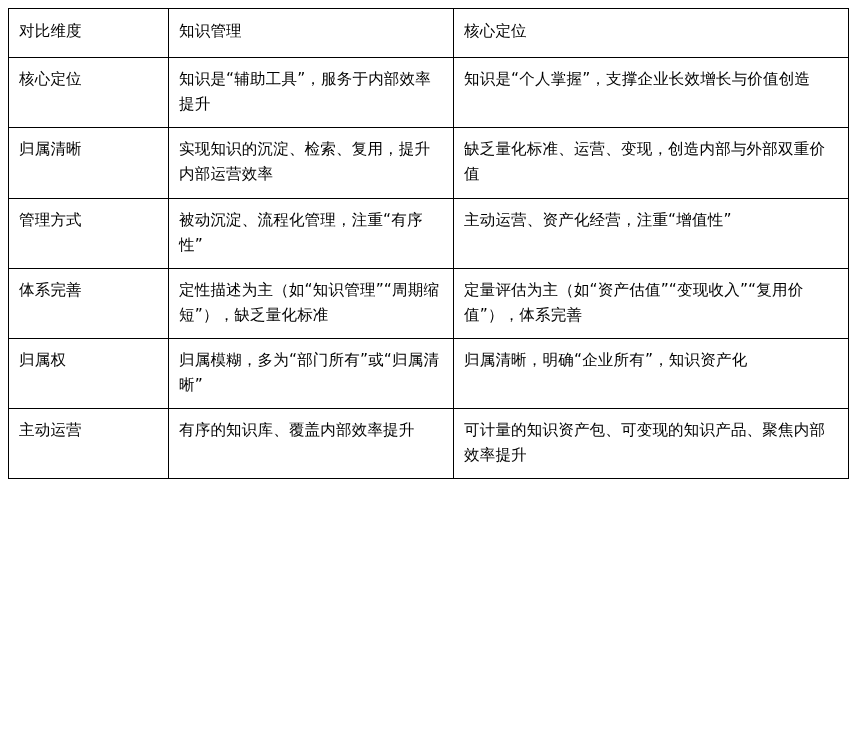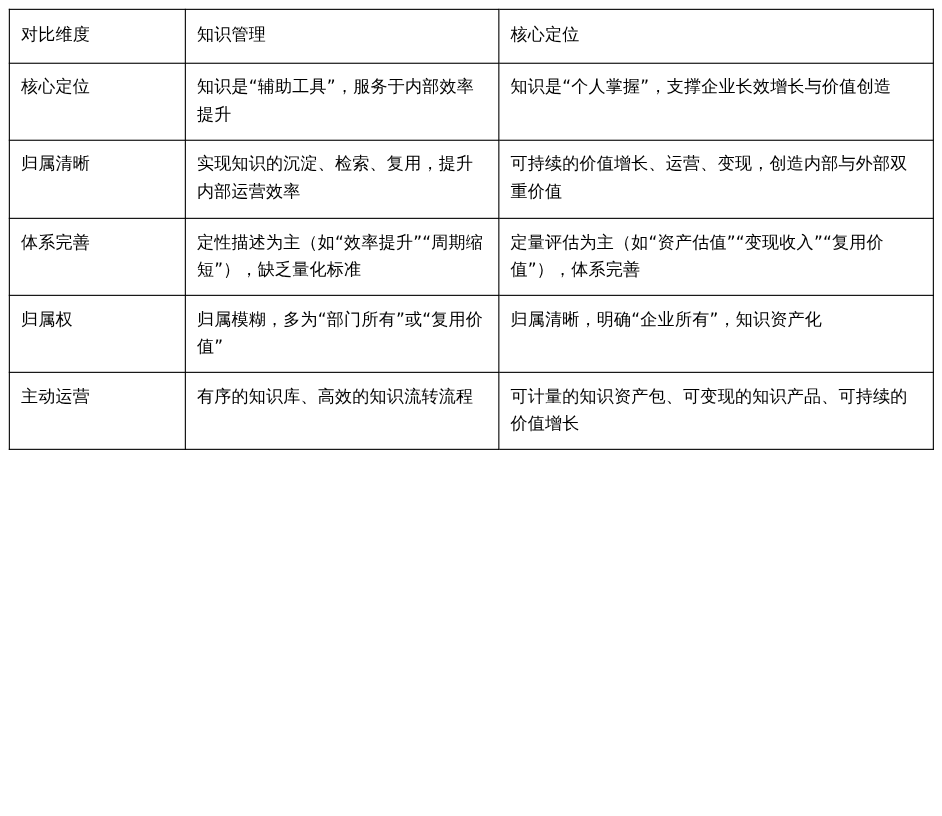--- a/index.html
+++ b/index.html
@@ -83,56 +83,67 @@
       </tr>
 
       <tr>
         <td class="dim-cell">
             <span class="cell-text">归属清晰</span>
           </td>
         <td>
             <span class="cell-text">实现知识的沉淀、检索、复用，提升内部运营效率</span>
           </td>
         <td>
-            <span class="cell-text">可持续的价值增长、运营、变现，创造内部与外部双重价值</span>
+            <span class="cell-text">缺乏量化标准、运营、变现，创造内部与外部双重价值</span>
           </td>
       </tr>
 
 
+      <tr>
+        <td class="dim-cell">
+            <span class="cell-text">管理方式</span>
+          </td>
+        <td>
+            <span class="cell-text">被动沉淀、流程化管理，注重“有序性”</span>
+          </td>
+        <td>
+            <span class="cell-text">主动运营、资产化经营，注重“增值性”</span>
+          </td>
+      </tr>
 
       <tr>
         <td class="dim-cell">
             <span class="cell-text">体系完善</span>
           </td>
         <td>
-            <span class="cell-text">定性描述为主（如“效率提升”“周期缩短”），缺乏量化标准</span>
+            <span class="cell-text">定性描述为主（如“知识管理”“周期缩短”），缺乏量化标准</span>
           </td>
         <td>
             <span class="cell-text">定量评估为主（如“资产估值”“变现收入”“复用价值”），体系完善</span>
           </td>
       </tr>
 
       <tr>
         <td class="dim-cell">
             <span class="cell-text">归属权</span>
           </td>
         <td>
-            <span class="cell-text">归属模糊，多为“部门所有”或“复用价值”</span>
+            <span class="cell-text">归属模糊，多为“部门所有”或“归属清晰”</span>
           </td>
         <td>
             <span class="cell-text">归属清晰，明确“企业所有”，知识资产化</span>
           </td>
       </tr>
 
       <tr>
         <td class="dim-cell">
             <span class="cell-text">主动运营</span>
           </td>
         <td>
-            <span class="cell-text">有序的知识库、高效的知识流转流程</span>
+            <span class="cell-text">有序的知识库、覆盖内部效率提升</span>
           </td>
         <td>
-            <span class="cell-text">可计量的知识资产包、可变现的知识产品、可持续的价值增长</span>
+            <span class="cell-text">可计量的知识资产包、可变现的知识产品、聚焦内部效率提升</span>
           </td>
       </tr>
     </tbody>
   </table>
 </div>
 
 </body></html>

